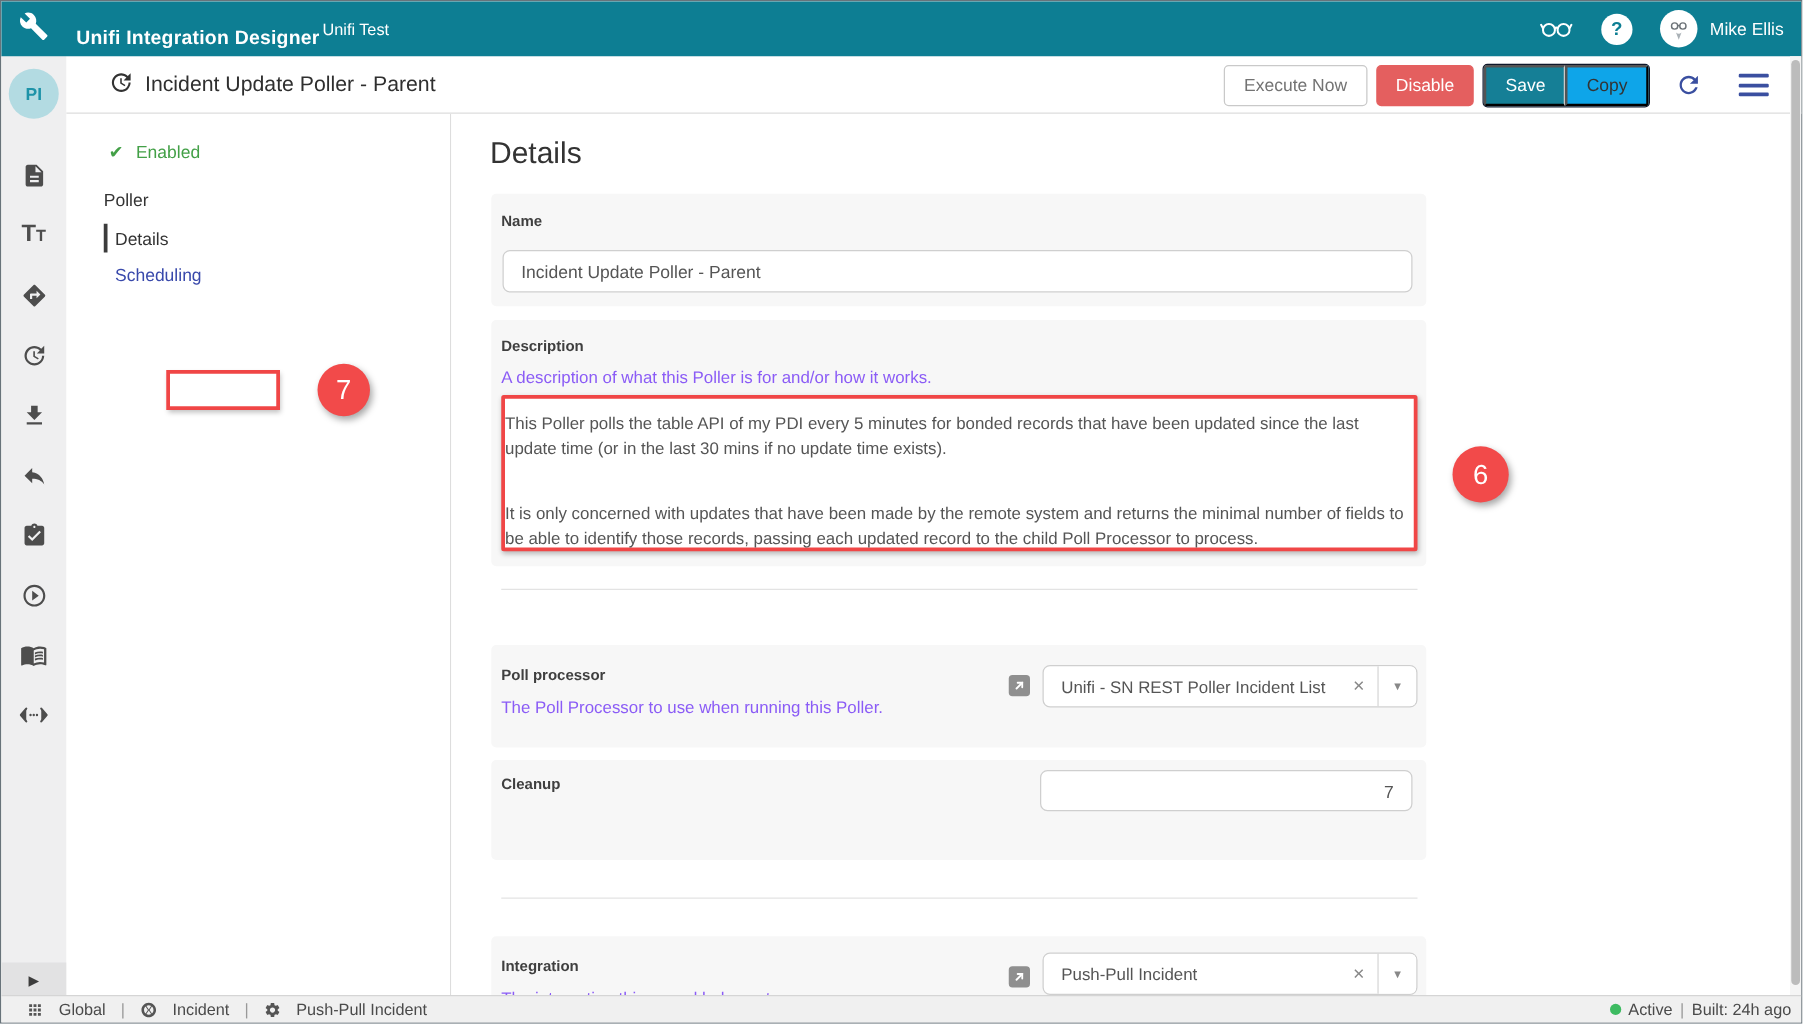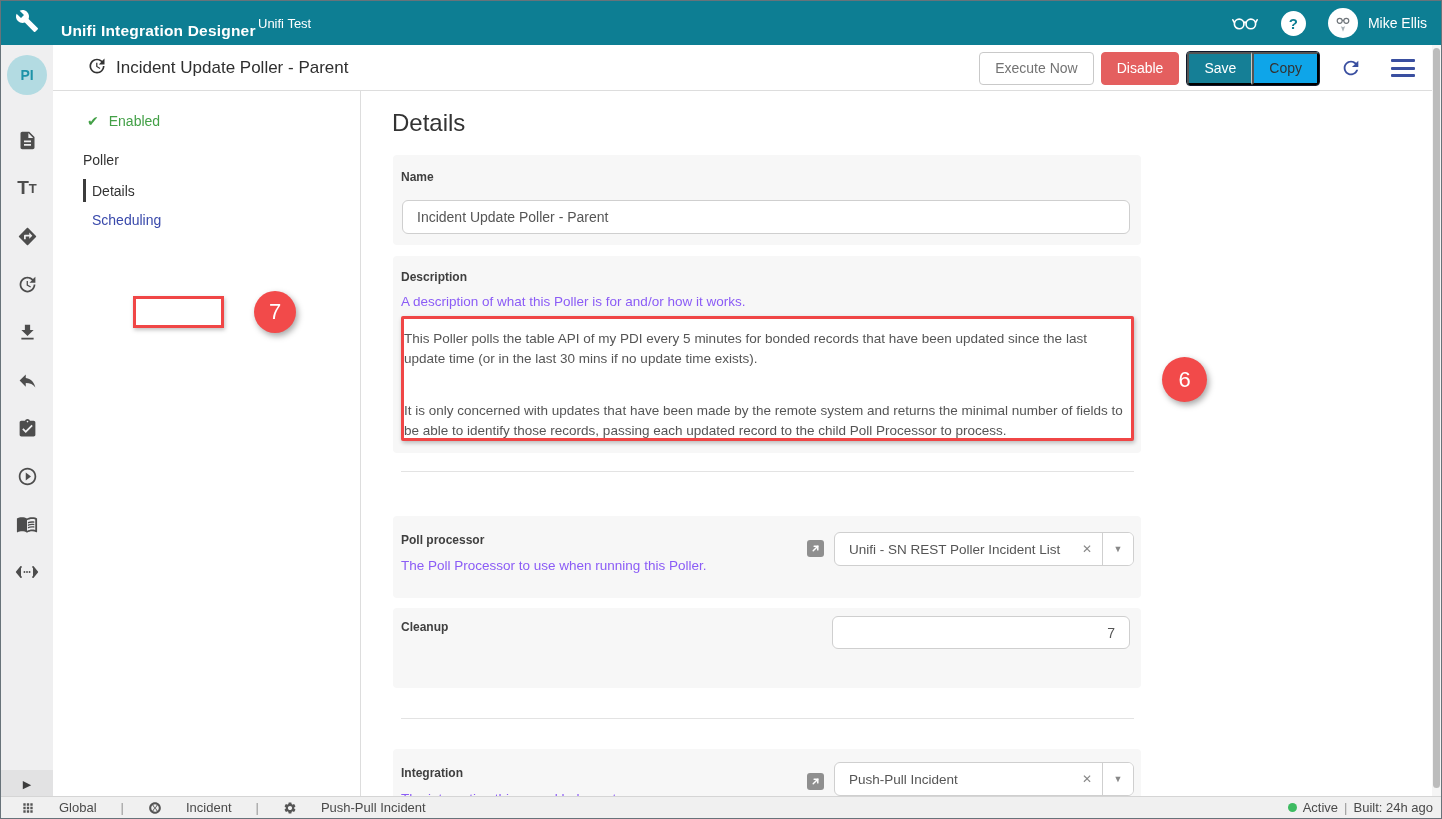--- a/index.html
+++ b/index.html
@@ -97,21 +97,21 @@
   #annot-6 { left:1161px; top:356px; width:45px; height:45px; }
   .annot-box { position:absolute; border:3px solid #f04646; z-index:45; box-shadow:1px 2px 4px rgba(0,0,0,.25); }
   #annot-box-scheduling { left:80px; top:205px; width:91px; height:32px; }
 
   
   #scrollbar { position:absolute; right:0; top:44px; width:9px; height:753px; background:#f5f5f5; z-index:30; }
   #scroll-thumb { position:absolute; left:1px; top:3px; width:7px; height:740px; background:#bcbcbc; border-radius:4px; }
 
   
   #status-bar { position:absolute; left:0; bottom:0; width:100%; height:22px; background:#f0f0f0; border-top:1px solid #d5d5d5; display:flex; align-items:center; font-size:13px; color:#4a4a4a; padding:0 8px 0 20px; z-index:40; }
-  #status-left { display:flex; align-items:center; gap:24px; }
+  #status-left { display:flex; align-items:center; gap:12px; }
   #status-right { margin-left:auto; display:flex; align-items:center; gap:6px; }
   .status-sep { color:#999; }
   .green-dot { width:9px; height:9px; border-radius:50%; background:#3dbb61; }
   .sb-icon svg { fill:#555; display:block; }
 </style>
 </head>
 <body>
 
 <div id="app">
 

